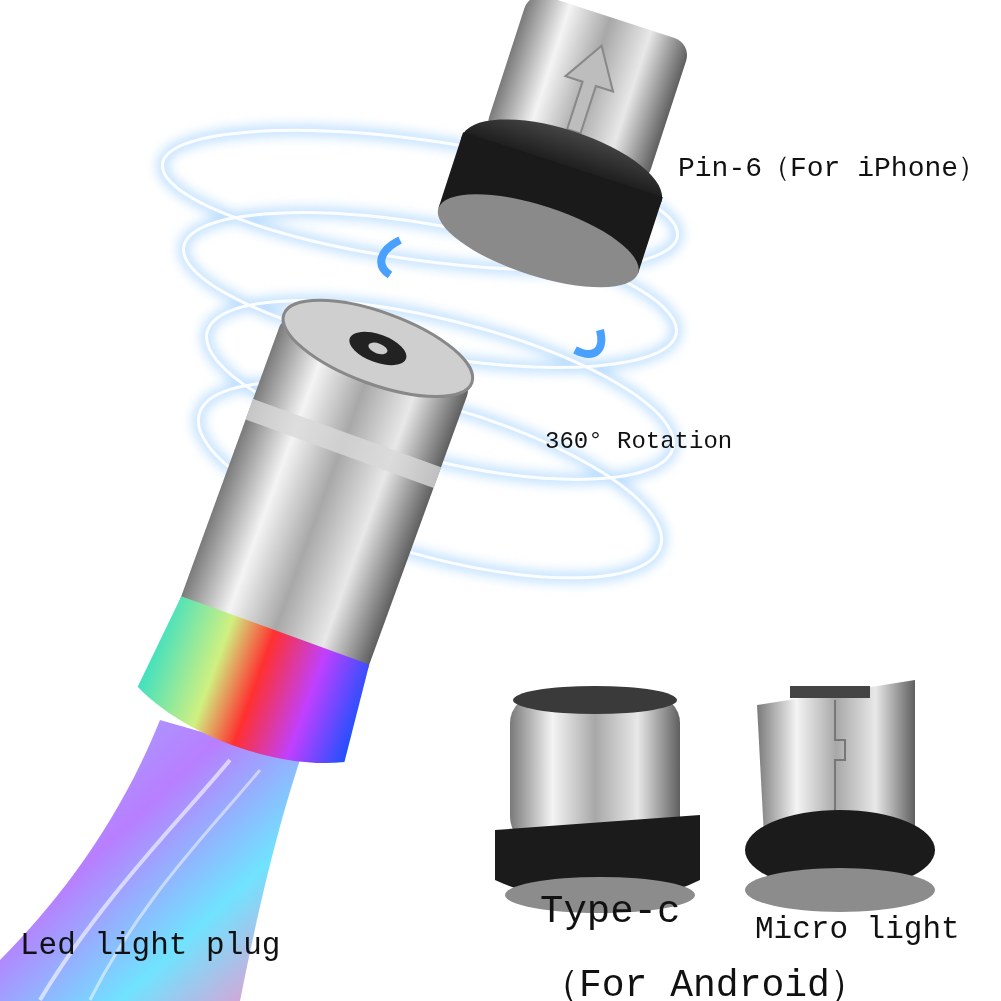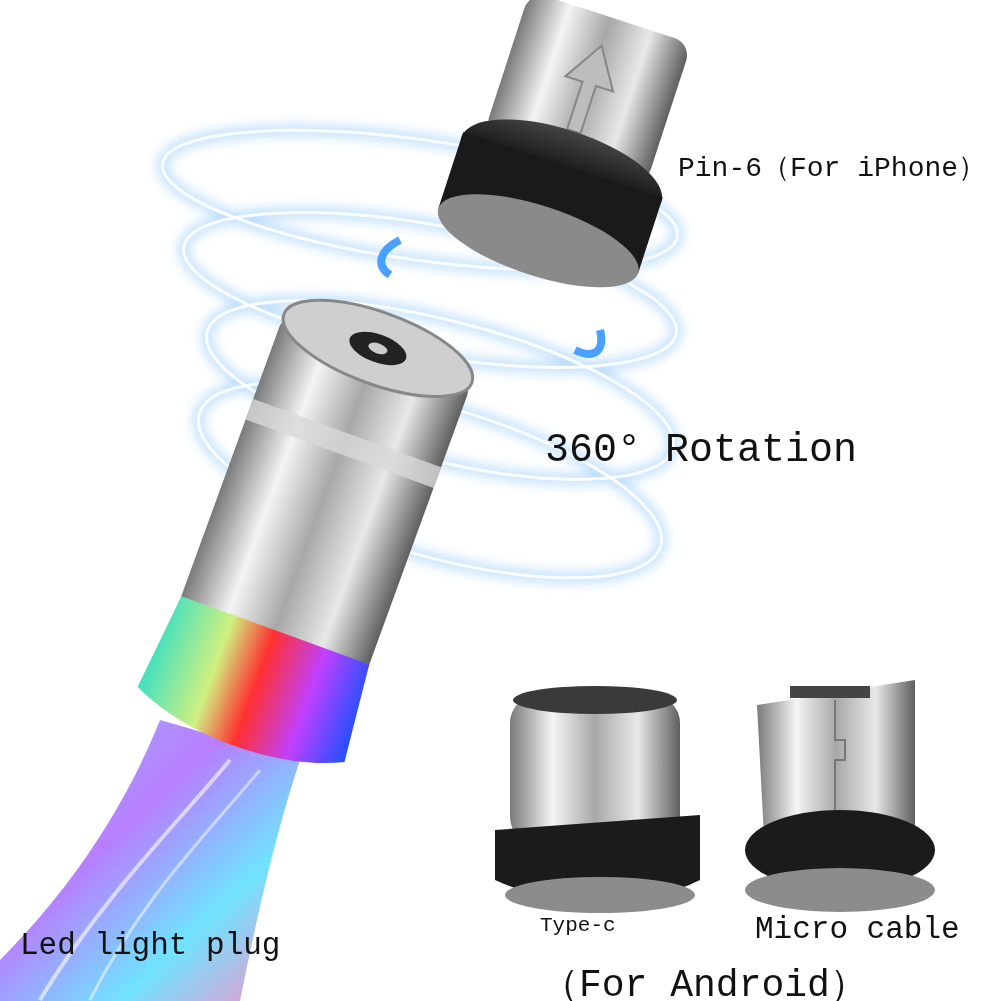--- a/index.html
+++ b/index.html
@@ -91,17 +91,17 @@
   <g>
     <path d="M757 705 L 915 680 L 915 830 L 765 855 Z" fill="url(#metal)"></path>
     <rect x="790" y="686" width="80" height="12" fill="#444"></rect>
     <path d="M835 700 L 835 740 L 845 740 L 845 760 L 835 760 L 835 830" stroke="#777" stroke-width="2" fill="none"></path>
     <ellipse cx="840" cy="850" rx="95" ry="40" fill="#1b1b1b"></ellipse>
     <ellipse cx="840" cy="890" rx="95" ry="22" fill="#8c8c8c"></ellipse>
   </g>
 </svg>
 
 <div class="label" style="left:678px; top:148px; font-size:28px;">Pin-6（For iPhone）</div>
-<div class="label" style="left:545px; top:428px; font-size:40px;">360°  Rotation</div>
+<div class="label" style="left:545px; top:428px; font-size:24px;">360°  Rotation</div>
 <div class="label" style="left:20px; top:928px; font-size:31px;">Led light plug</div>
-<div class="label" style="left:540px; top:914px; font-size:21px;">Type-c</div>
-<div class="label" style="left:755px; top:912px; font-size:31px;">Micro cable</div>
+<div class="label" style="left:540px; top:890px; font-size:39px;">Type-c</div>
+<div class="label" style="left:755px; top:912px; font-size:31px;">Micro light</div>
 <div class="label" style="left:541px; top:958px; font-size:38px;">（For Android）</div>
 
 </body></html>

